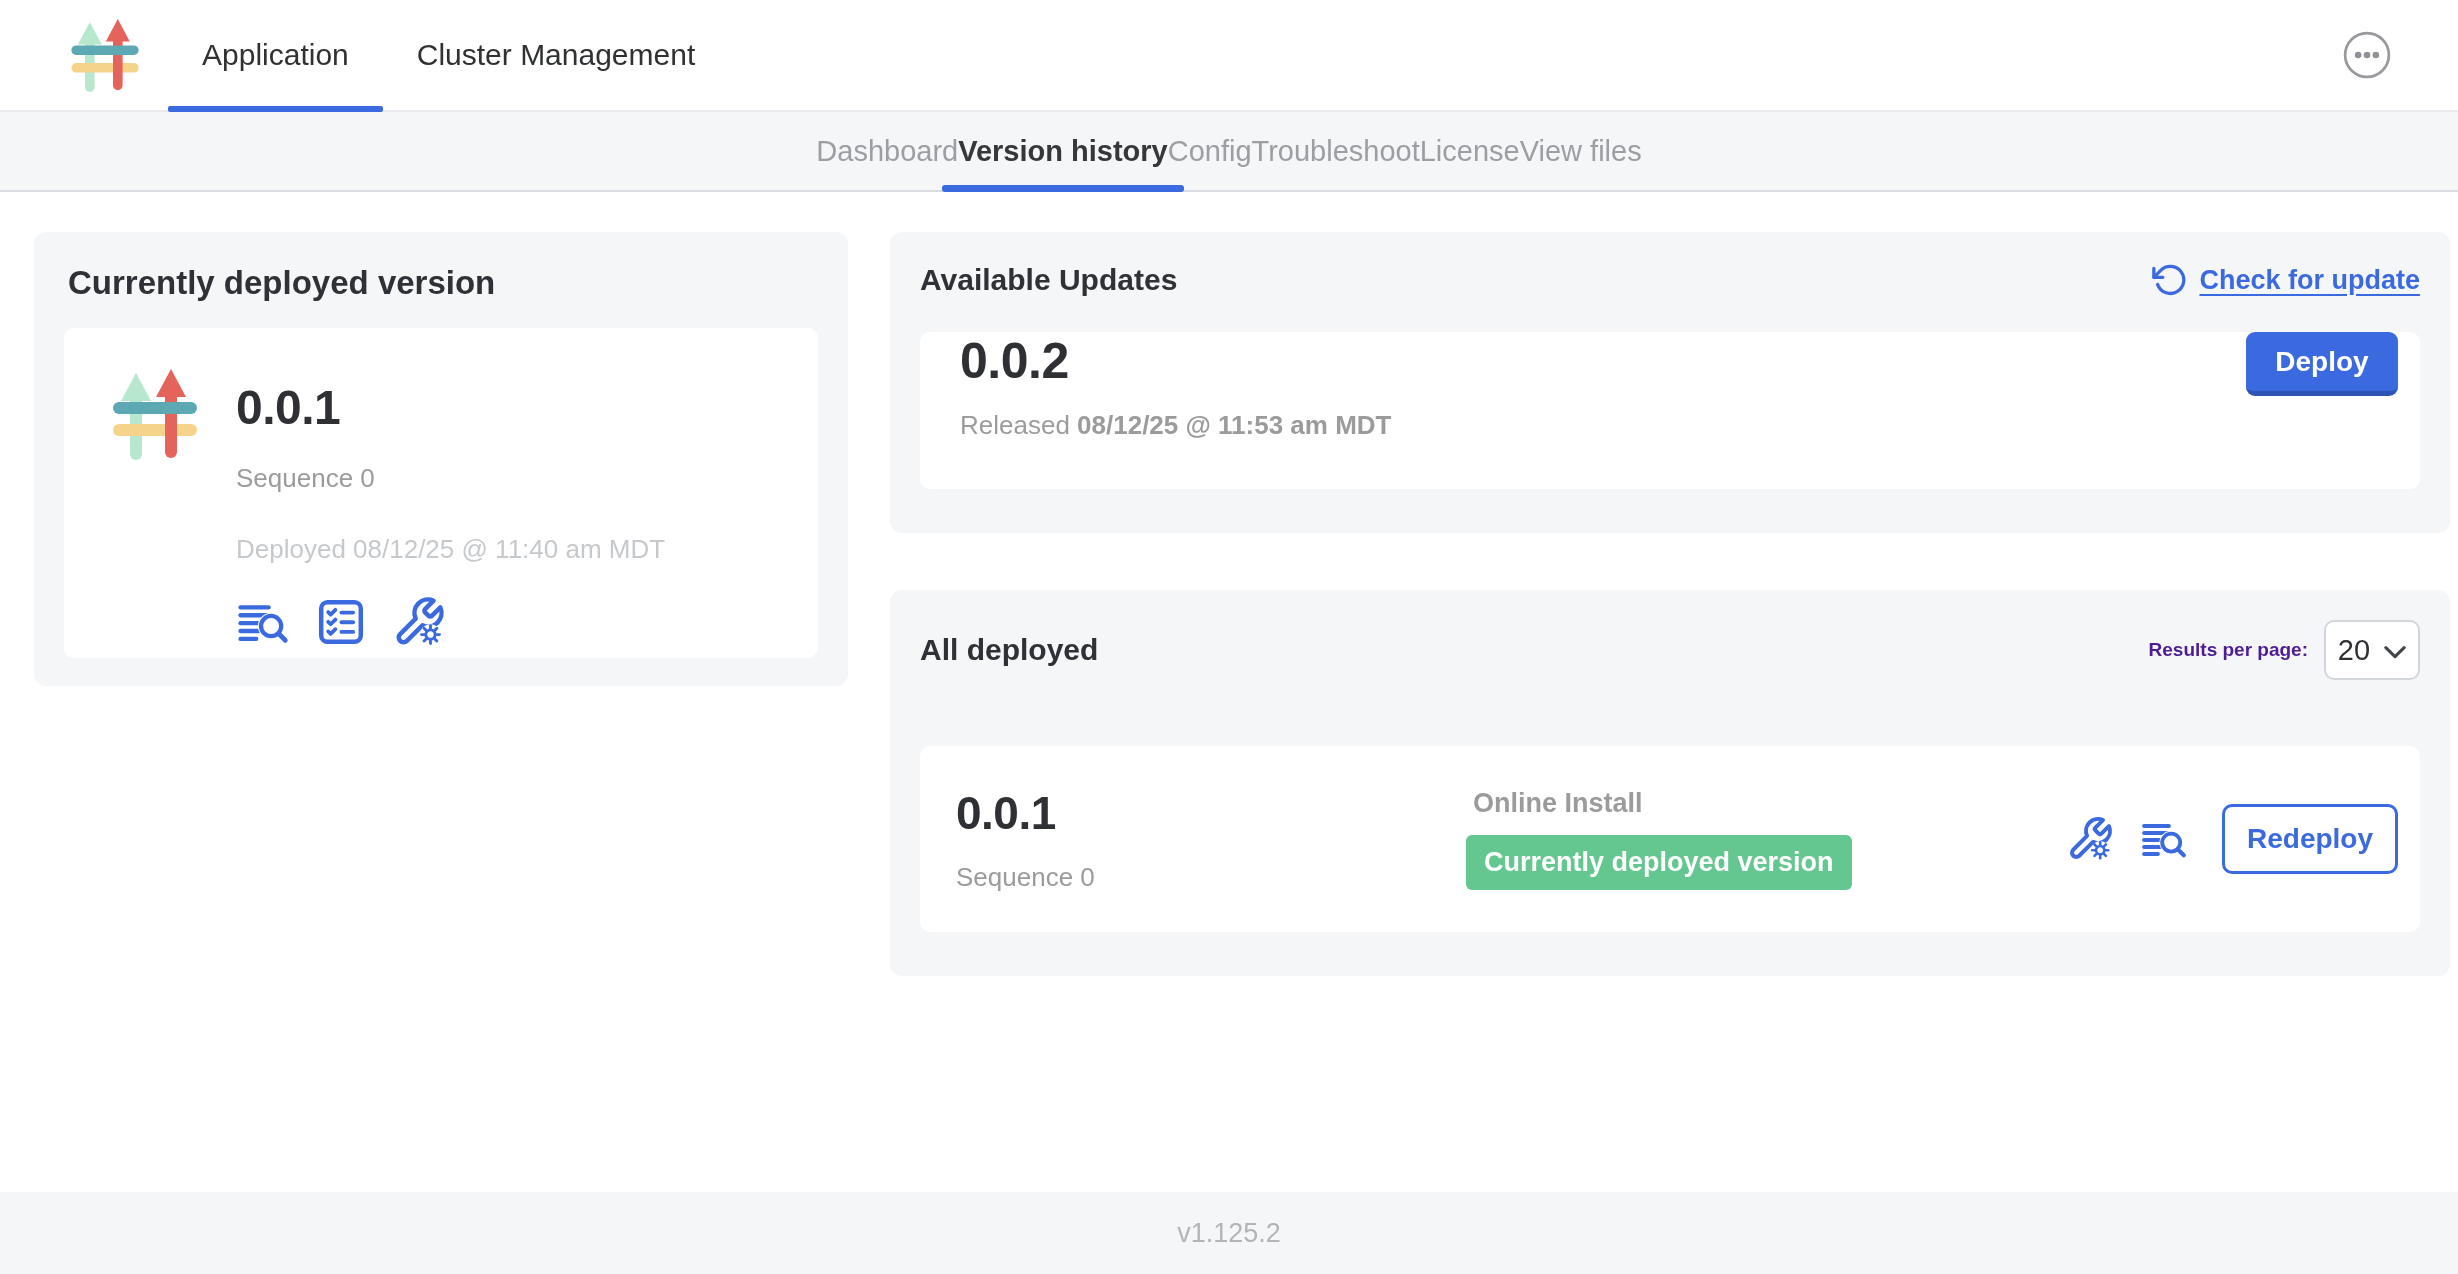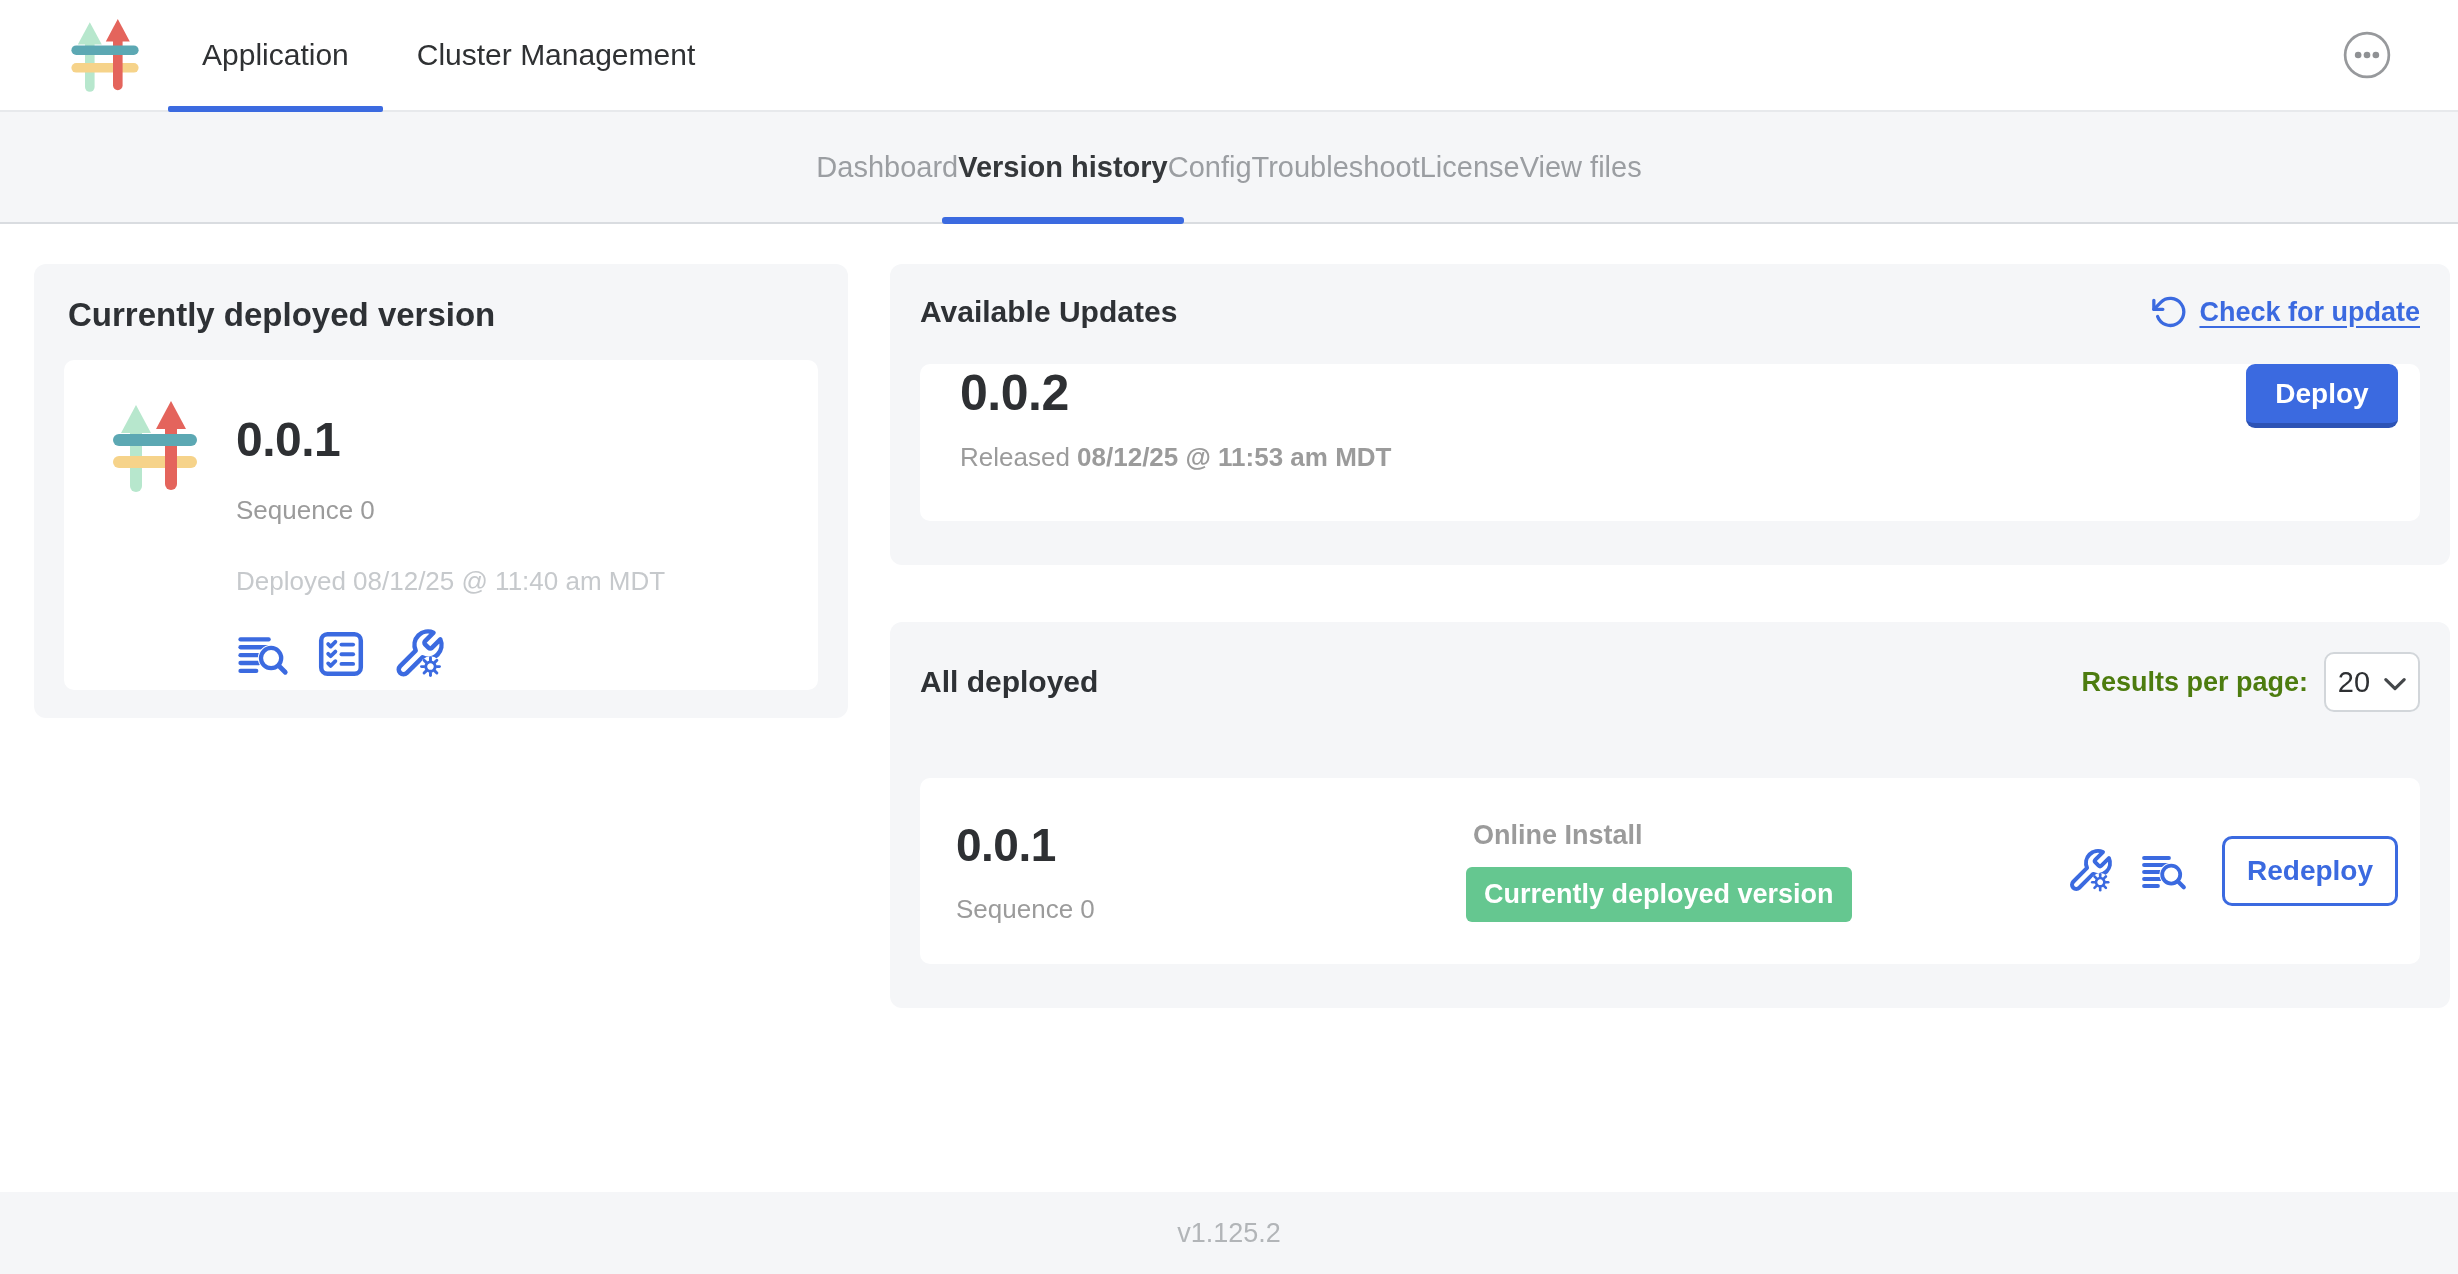--- a/index.html
+++ b/index.html
@@ -12,21 +12,21 @@
   .brand { width:86px; margin-left:62px; display:flex; align-items:center; }
   .brand svg { width:86px; height:80px; }
   .topnav .tabs { display:flex; margin-left:20px; }
   .toptab { position:relative; display:flex; align-items:center; padding:0 34px; font-size:30px; color:#2f3133; cursor:pointer; }
   .toptab.active .tab-underline { position:absolute; left:0; right:0; bottom:-2px; height:6px; background:var(--accent,#3b6ae0); border-radius:2px; }
   .topnav-spacer { flex:1; }
   .kebab-btn { align-self:center; margin-right:66px; width:50px; height:50px; border:none; background:transparent; cursor:pointer; padding:0; }
   .kebab-btn svg { width:50px; height:50px; display:block; }
 
   
-  .subnav { height:112px; background:#f5f6f8; border-bottom:2px solid #d9dce0; display:flex; justify-content:center; flex:0 0 auto; }
+  .subnav { height:80px; background:#f5f6f8; border-bottom:2px solid #d9dce0; display:flex; justify-content:center; flex:0 0 auto; }
   .subtab { position:relative; display:flex; align-items:center; font-size:29px; color:#9b9ea2; cursor:pointer; }
   .subtab.active { color:#35383b; font-weight:700; }
   .subtab.active .tab-underline { position:absolute; left:-16px; right:-16px; bottom:-2px; height:7px; background:var(--accent,#3b6ae0); border-radius:3px; }
 
   
   main { flex:1 1 auto; display:flex; align-items:flex-start; gap:42px; padding:40px 8px 0 34px; background:#fff; }
   .gray-card { background:#f5f6f8; border-radius:12px; }
   .card-title { font-weight:700; color:#2e3135; }
 
   
@@ -52,21 +52,21 @@
   .check-link svg { width:36px; height:36px; }
 
   .update-row { margin-top:34px; background:#fff; border-radius:10px; height:157px; padding:0 22px 0 40px; display:flex; align-items:flex-start; justify-content:space-between; }
   .upd-version { font-size:50px; font-weight:800; color:#2e3033; letter-spacing:-0.5px; }
   .released-line { margin-top:20px; font-size:26px; color:#9b9b9b; }
   .released-line .date { font-weight:700; }
   .deploy-btn { width:152px; height:64px; background:var(--accent,#3b6ae0); border:none; border-bottom:5px solid #2d53b5; border-radius:9px; color:#fff; font-size:28px; font-weight:700; cursor:pointer; font-family:inherit; }
 
   .versions-card { height:386px; padding:30px; }
   .rpp { display:flex; align-items:center; gap:16px; }
-  .rpp-label { font-size:27px; font-weight:600; color:#4d7c0f; }
+  .rpp-label { font-size:19px; font-weight:600; color:#4c1d95; }
   .rpp-select { width:96px; height:60px; background:#fff; border:2px solid #d2d6da; border-radius:10px; display:flex; align-items:center; justify-content:center; gap:14px; font-size:29px; color:#2e3033; cursor:pointer; }
   .rpp-select svg { width:22px; height:15px; margin-top:4px; }
 
   .version-row { margin-top:66px; background:#fff; border-radius:10px; height:186px; padding:0 22px 0 36px; display:flex; align-items:center; }
   .vr-left { flex:0 0 510px; }
   .vr-version { font-size:46px; font-weight:800; color:#2e3033; letter-spacing:-0.5px; }
   .vr-seq { font-size:26px; color:#9b9b9b; margin-top:22px; }
   .vr-mid { flex:1 1 auto; }
   .install-type { font-size:27px; font-weight:600; color:#9b9b9b;margin-left:7px; }
   .deployed-badge { display:inline-block; margin-top:16px; background:var(--badge-green,#65c790); color:#fff; font-size:27px; font-weight:600; padding:12px 18px; border-radius:6px; }

